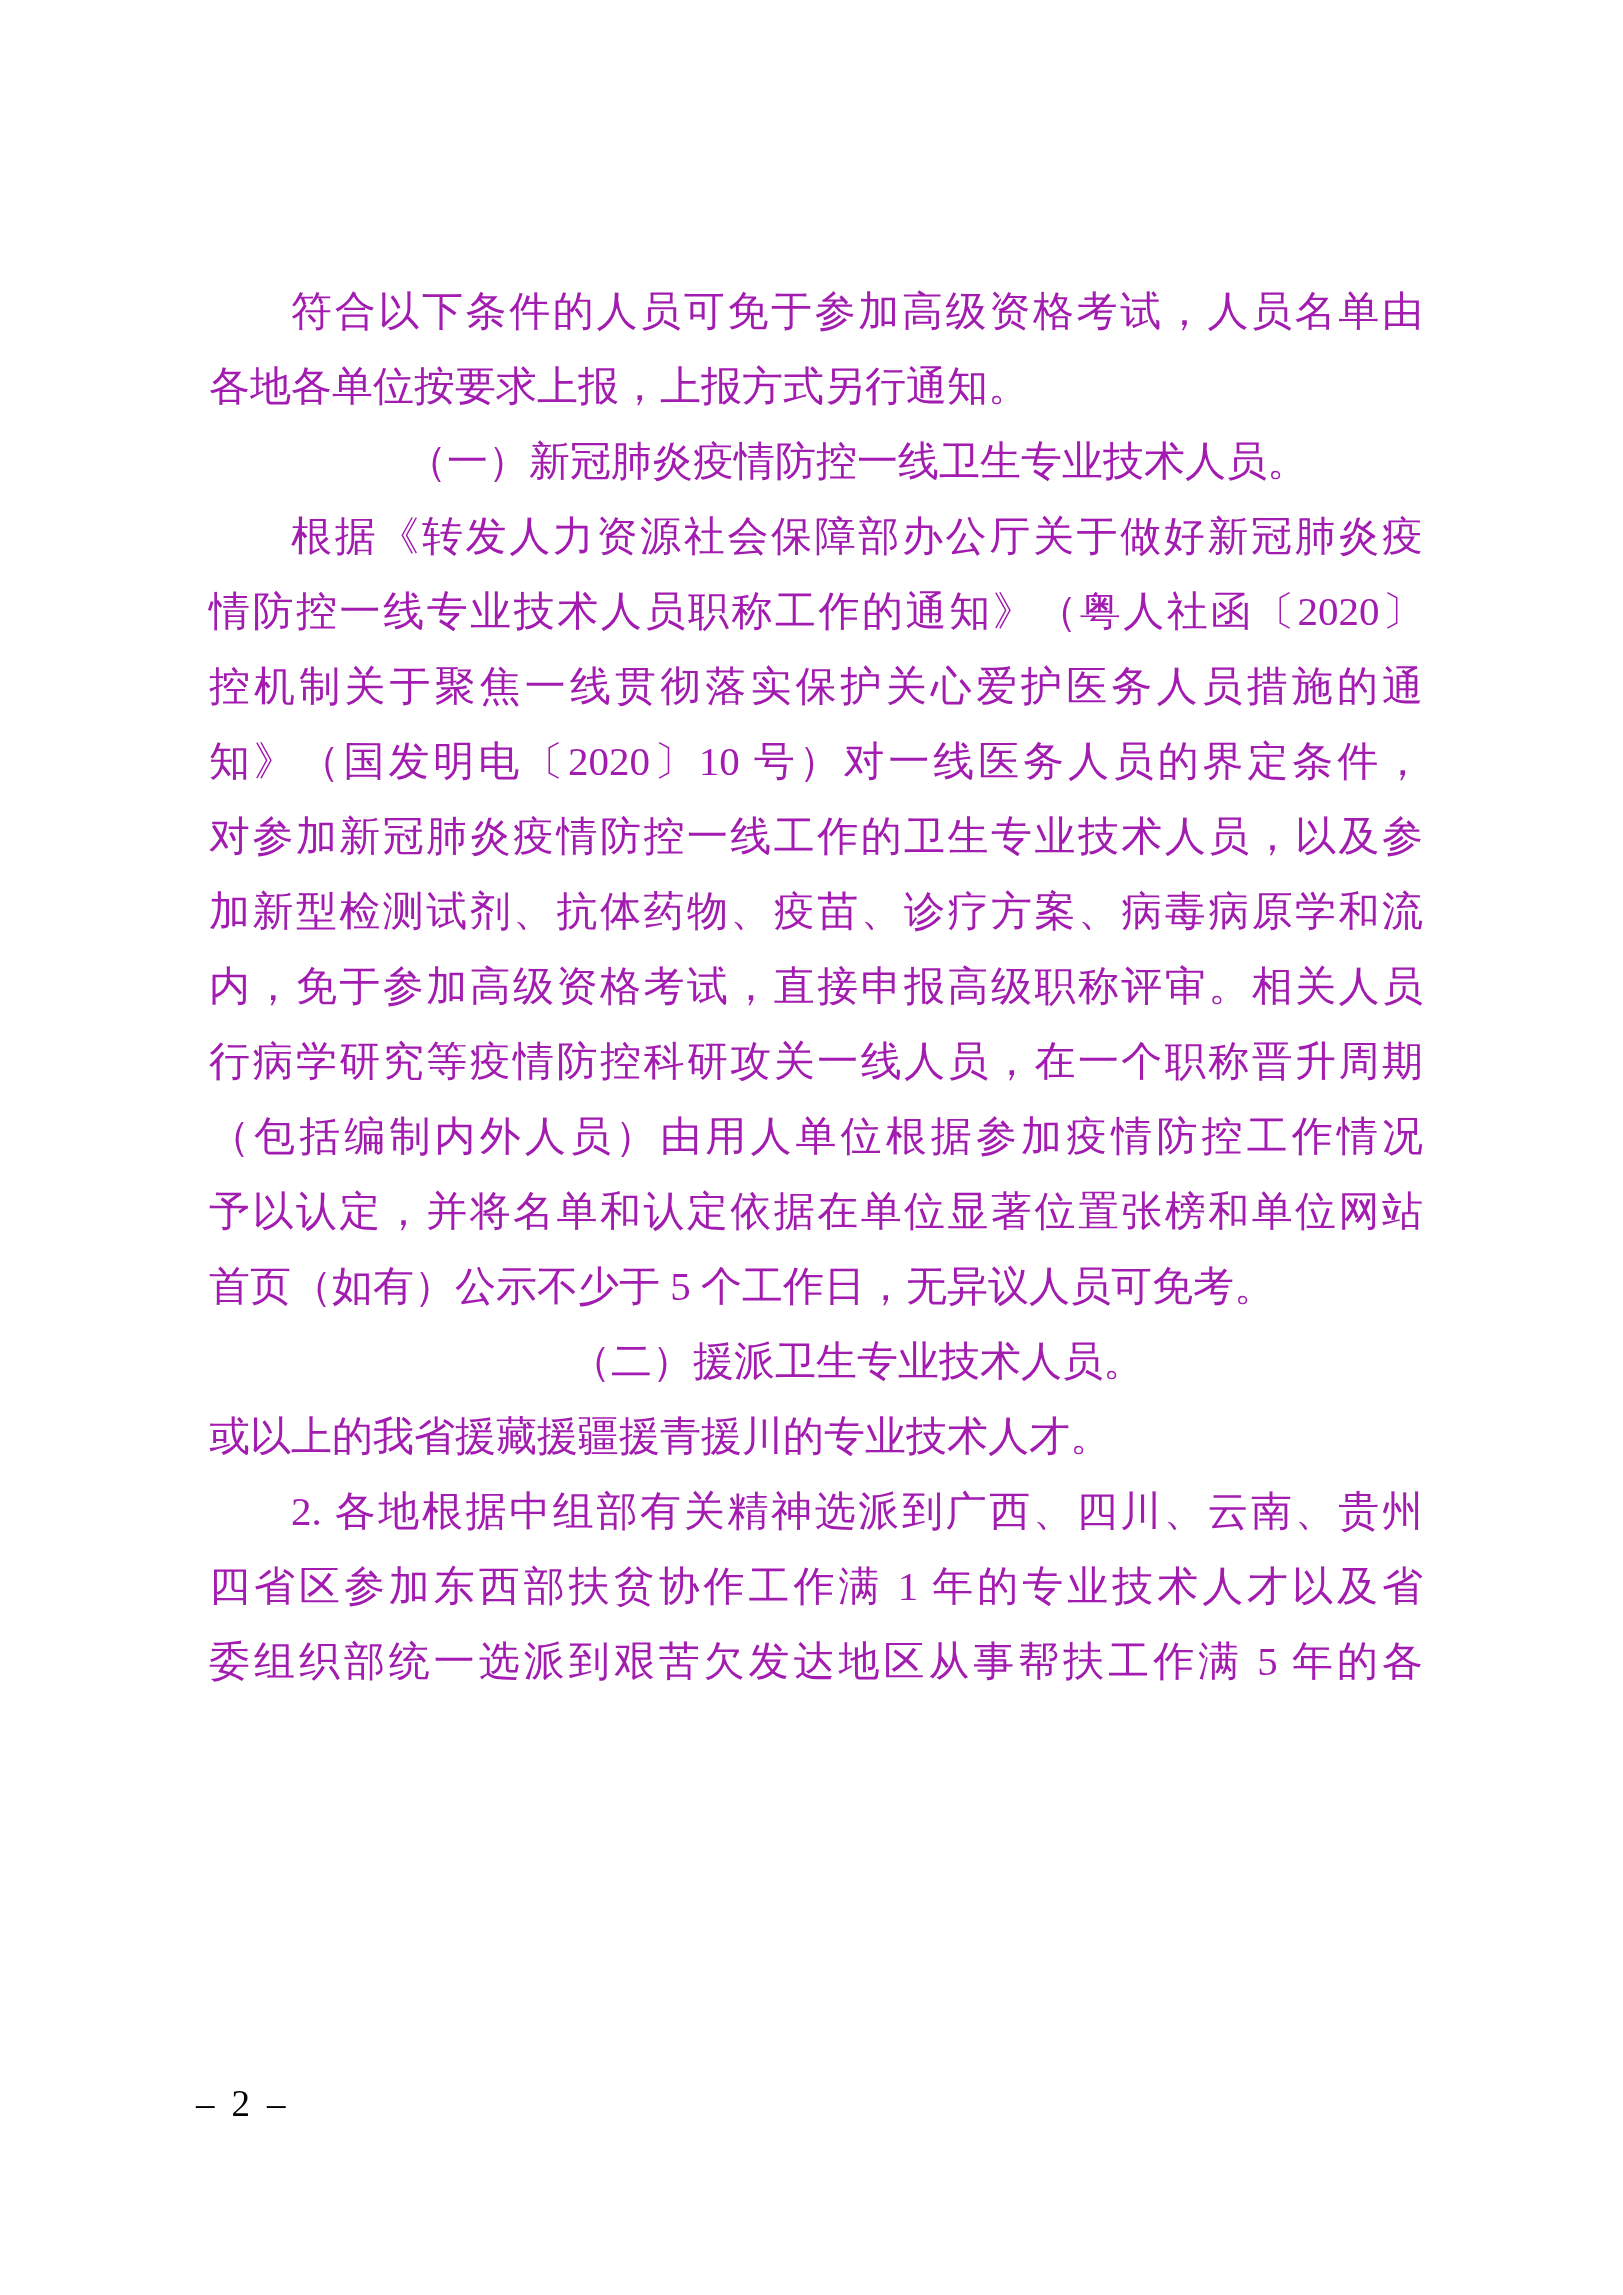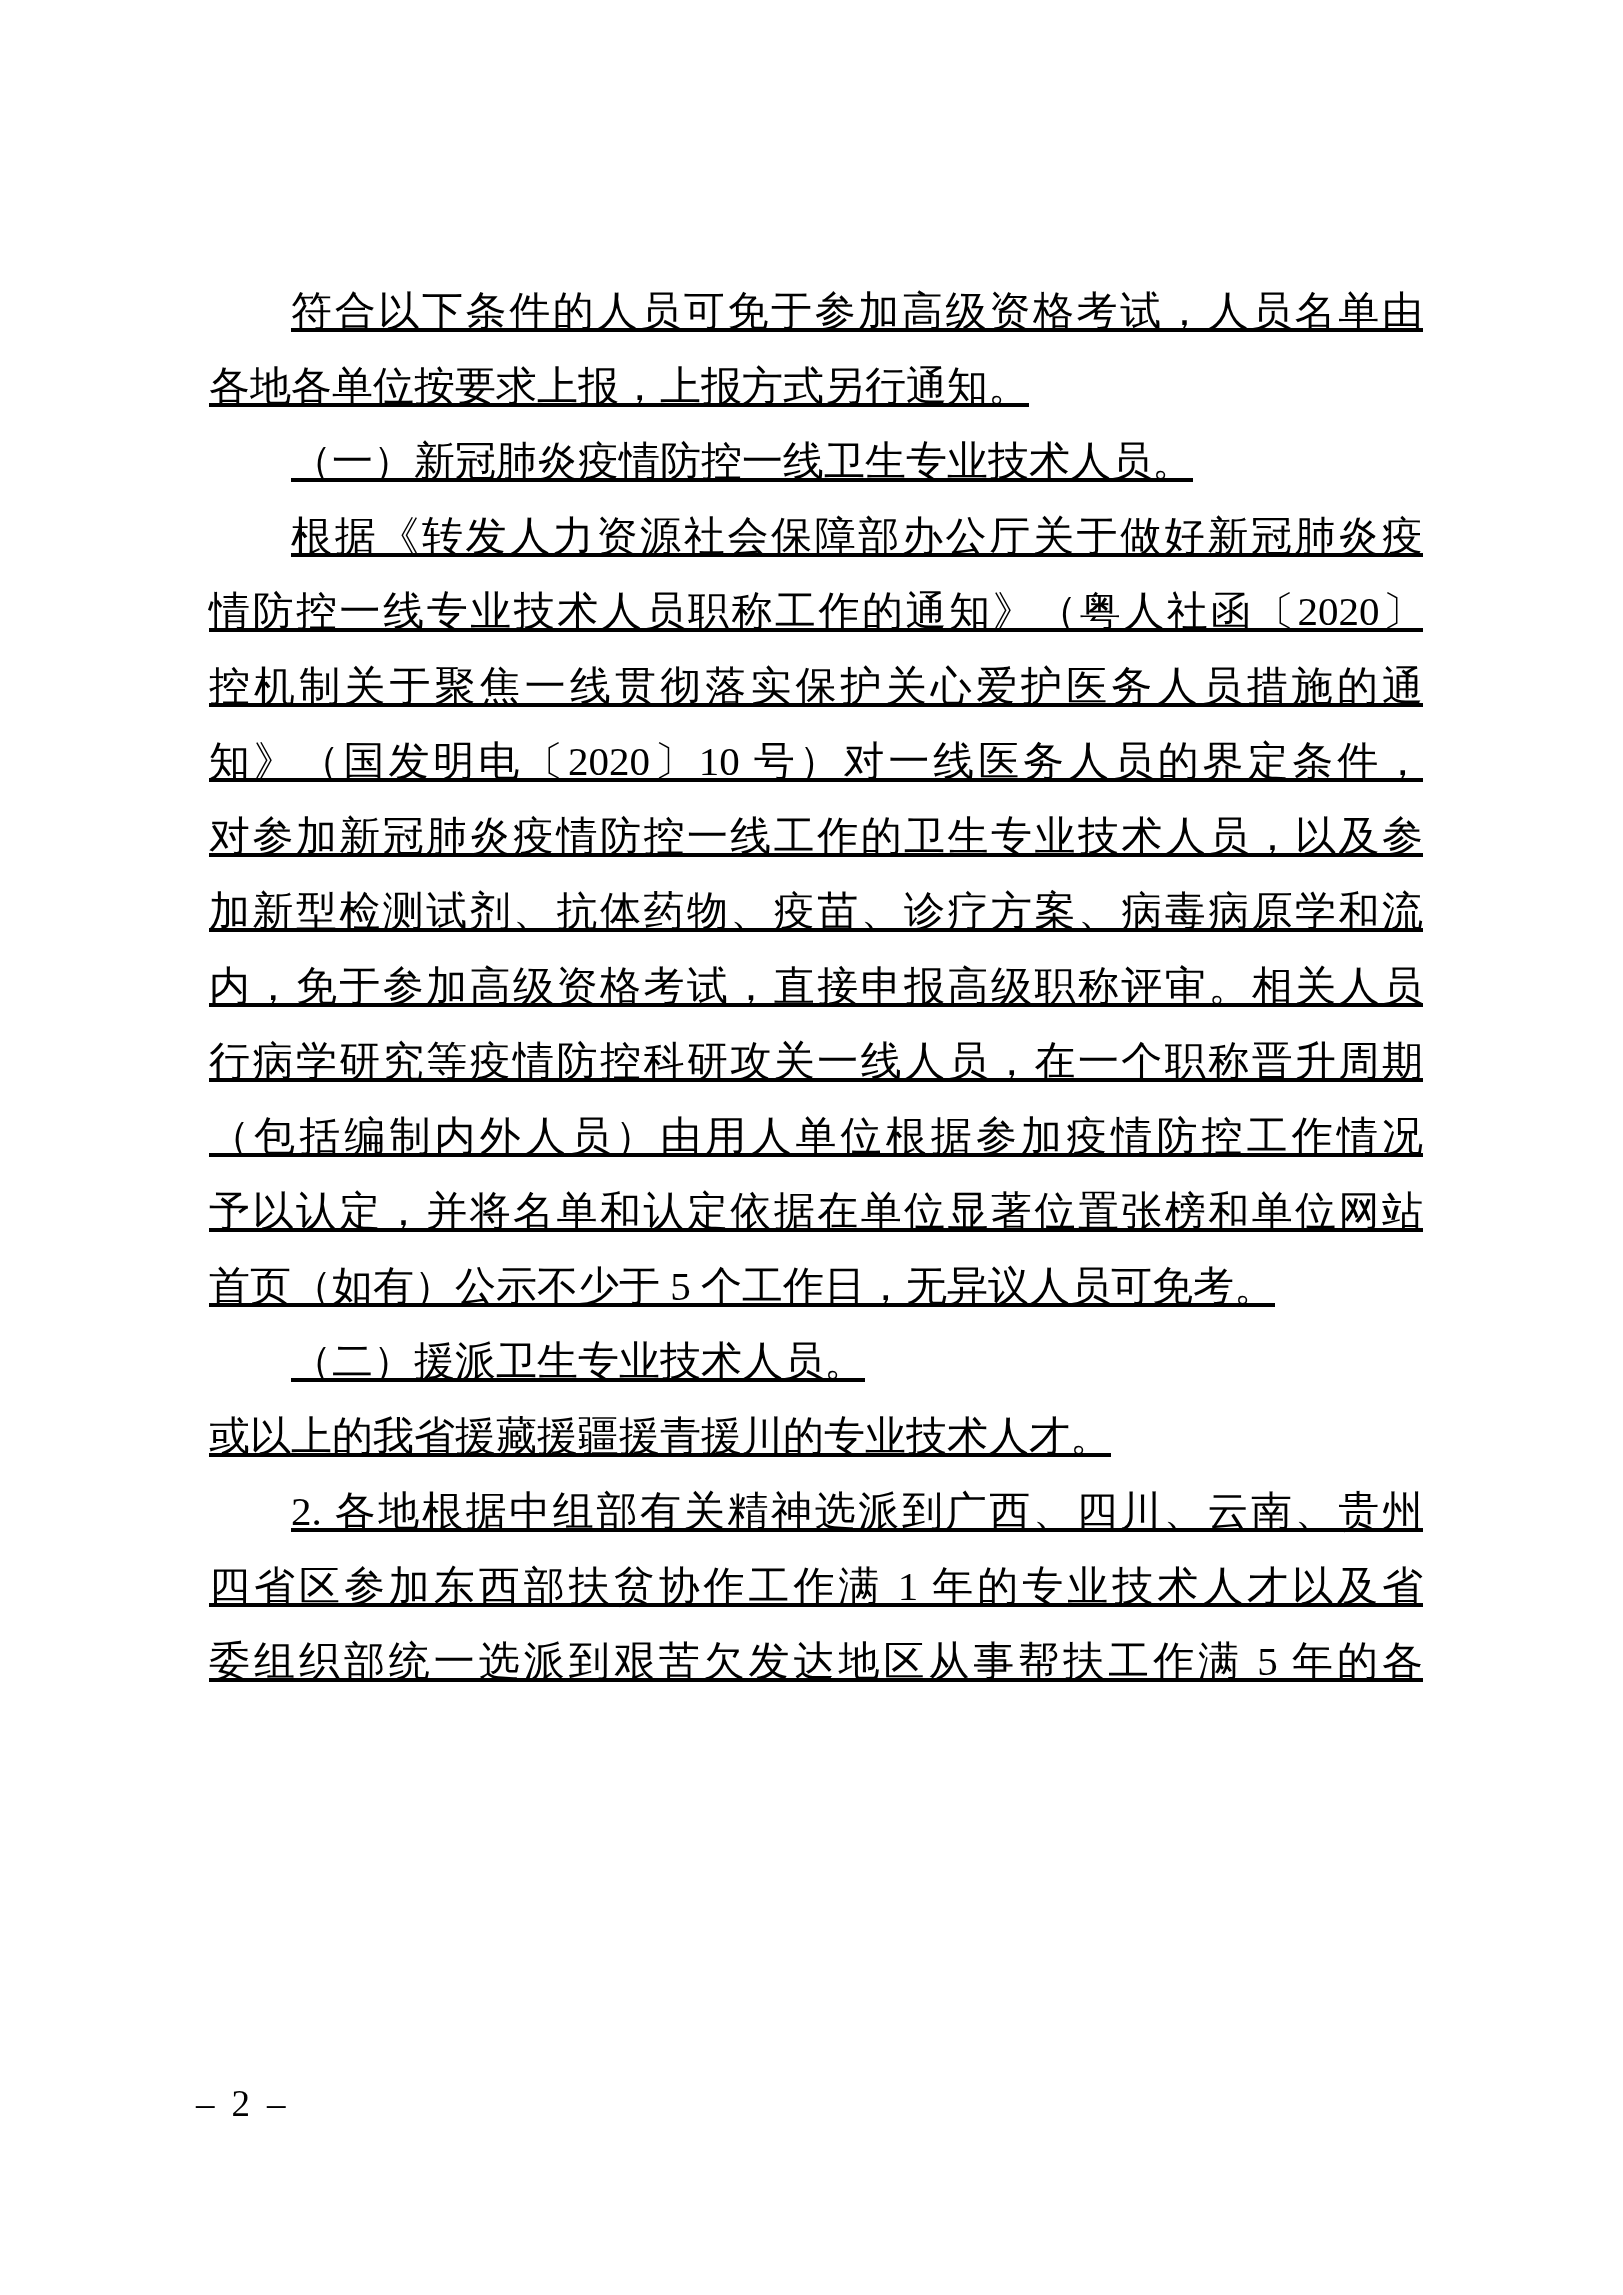--- a/index.html
+++ b/index.html
@@ -22,27 +22,27 @@
   .text-block {
     position: absolute;
     left: 209px;
     top: 274px;
     width: 1214px;
   }
   .line {
     font-size: 41px;
     line-height: 75px;
     height: 75px;
-    color: #000000;
+    color: #a21caf;
     text-align: left;
     overflow: visible;
-    text-decoration: underline;
   }
   .line.indent {
     text-indent: 2em;
+    text-align: center;
   }
   .line.fill {
     text-align: justify;
     text-align-last: justify;
   }
   .page-number {
     position: absolute;
     left: 196px;
     top: 2083px;
     font-size: 37px;

